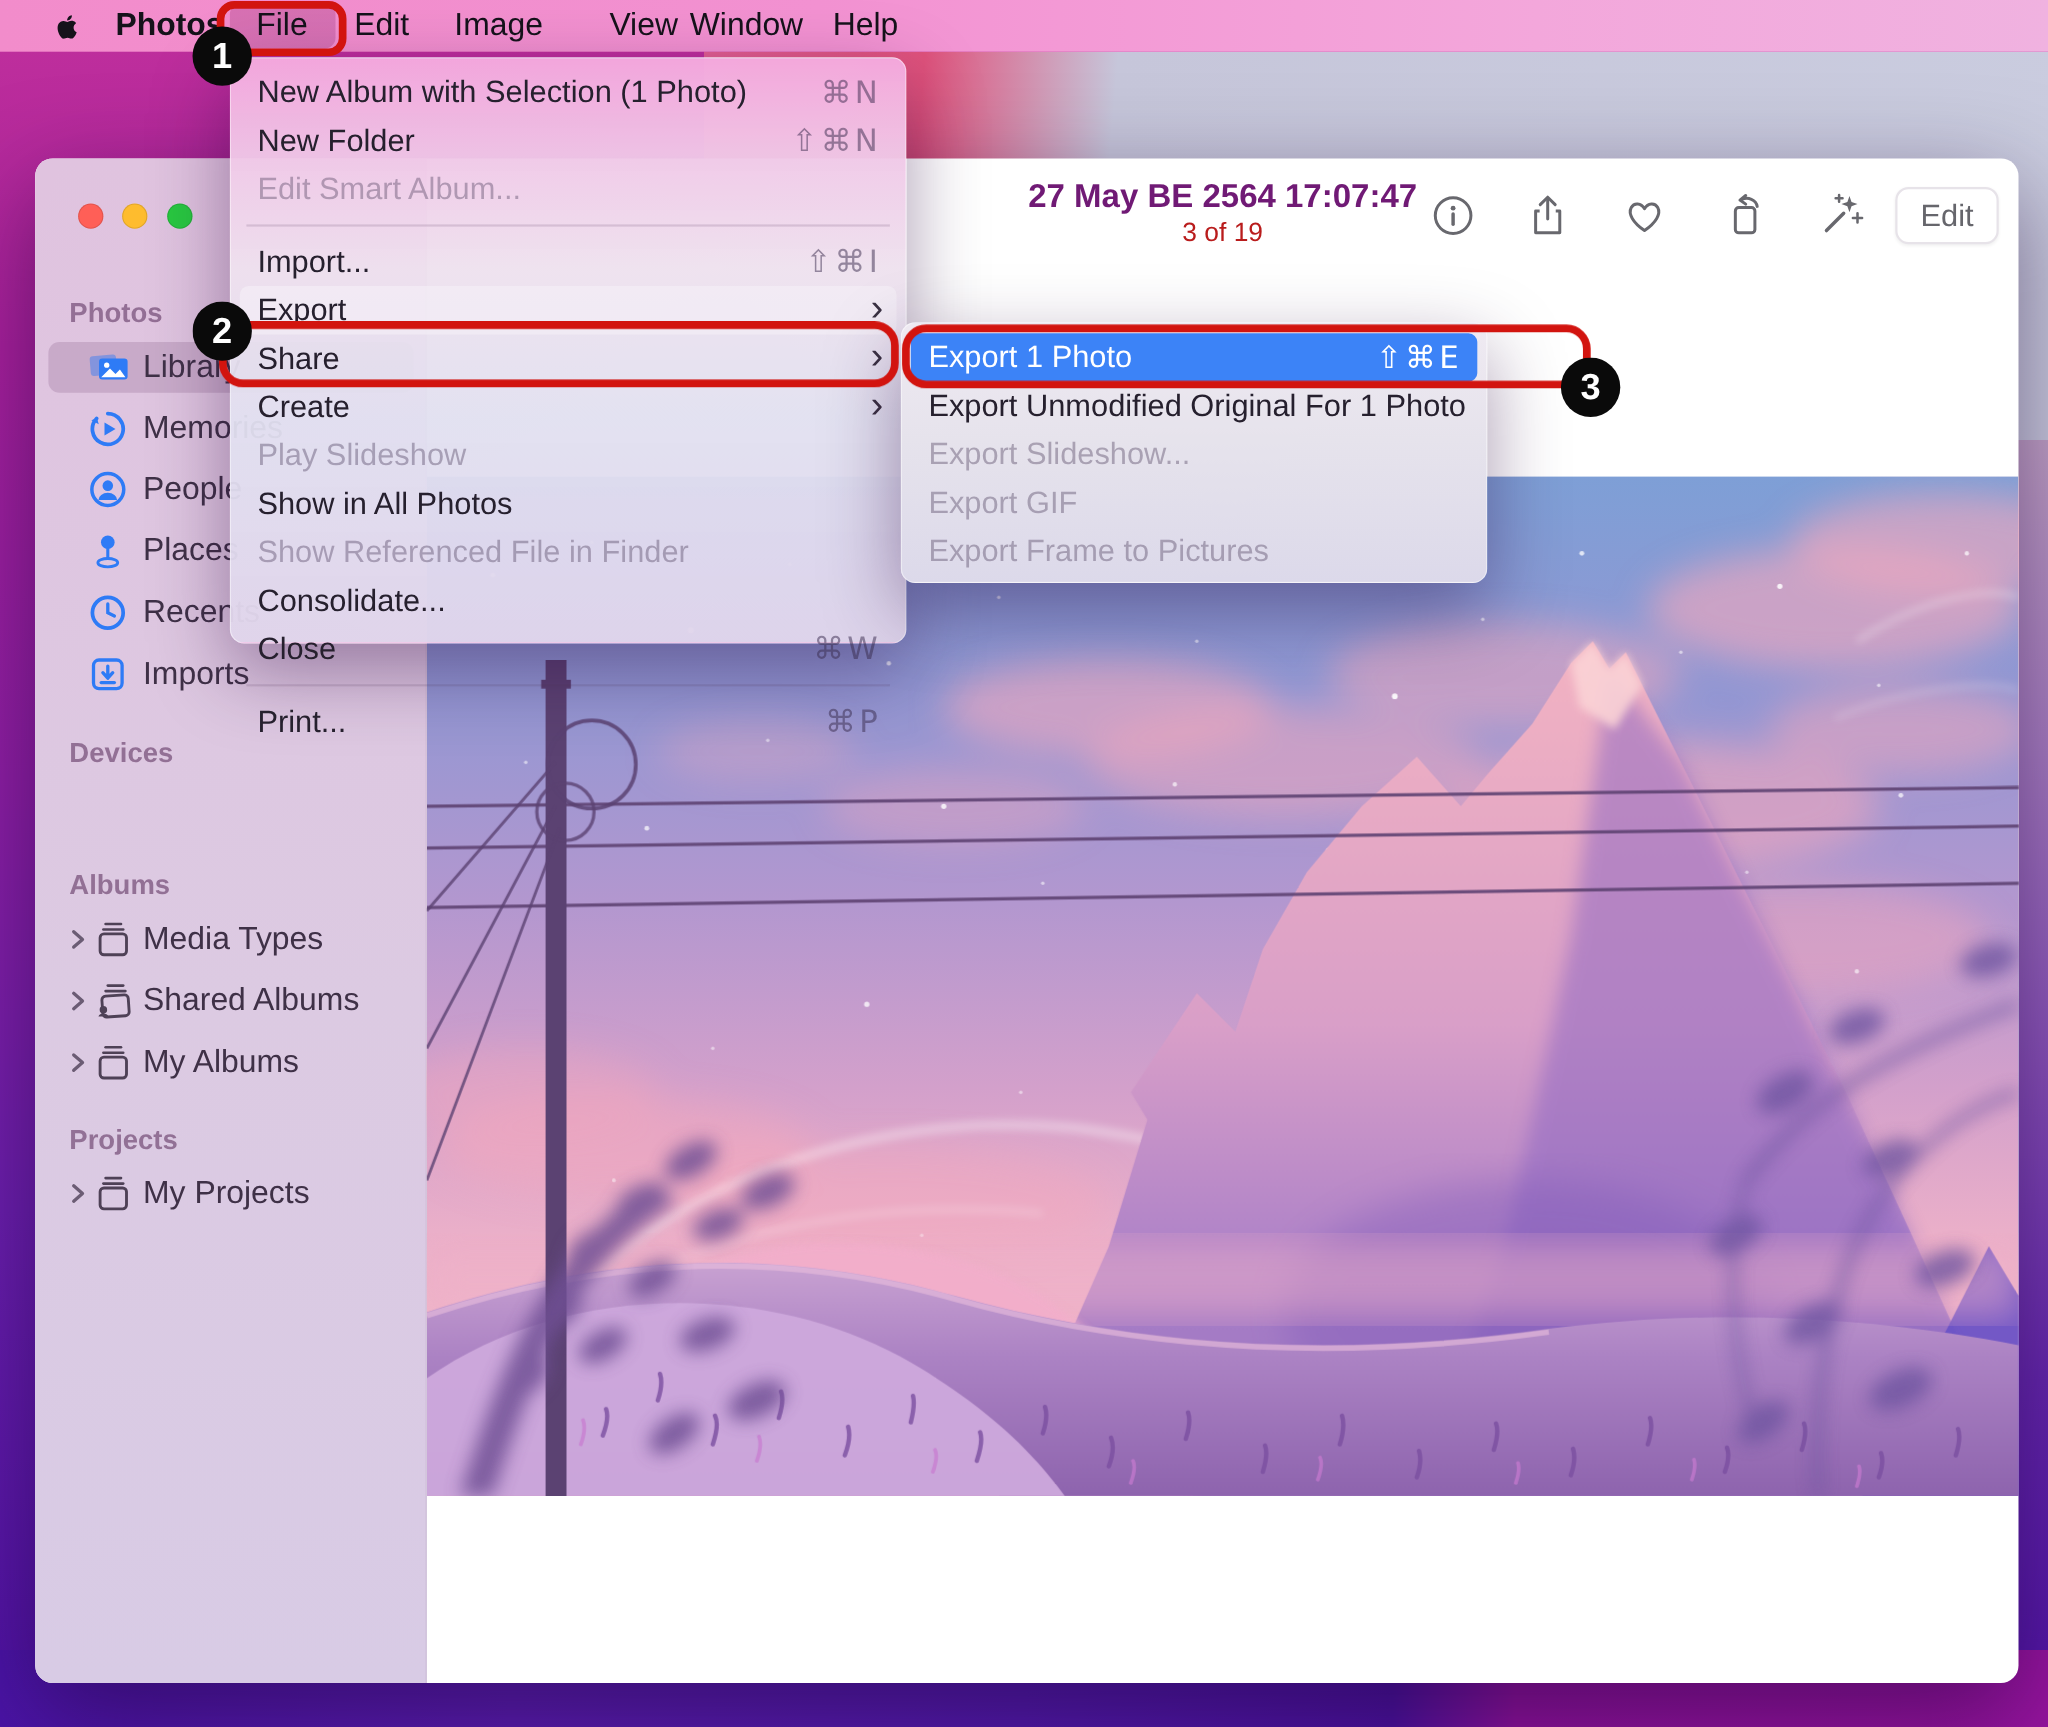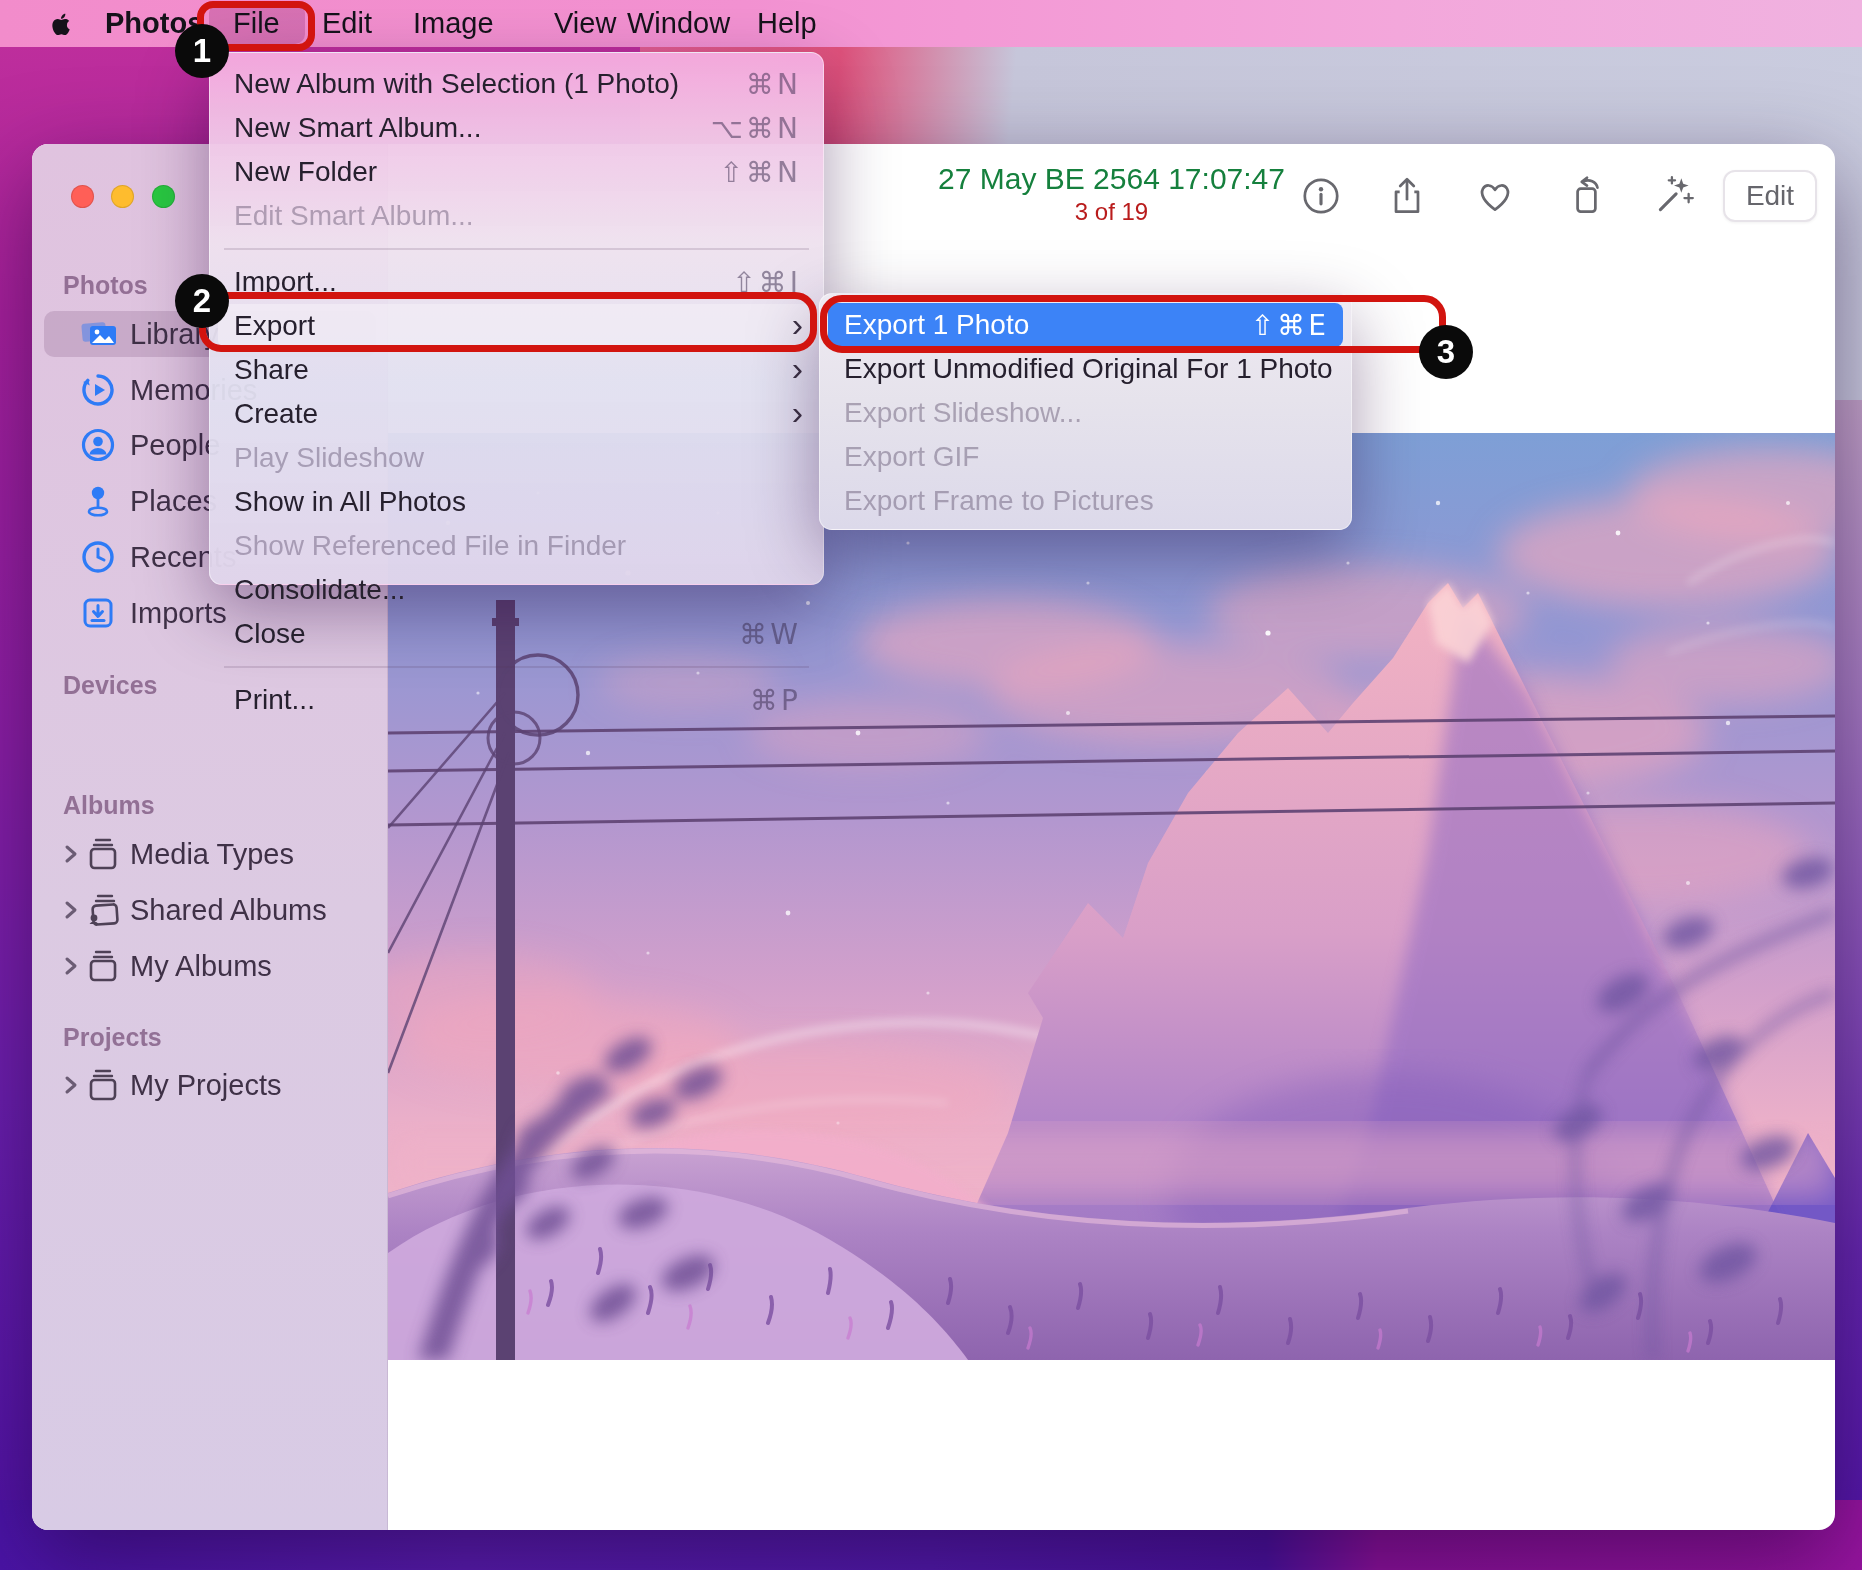--- a/index.html
+++ b/index.html
@@ -46,21 +46,21 @@
     font-size:29px; color:#3f3147; white-space:nowrap; }
   .sb-row .sb-icon { position:absolute; left:49px; top:50%; transform:translateY(-50%); }
   .sb-row .sb-chev { position:absolute; left:28px; top:50%; transform:translateY(-50%); }
   .sb-row.indent .sb-icon { left:53px; }
   .sb-row.indent .sb-label { left:98px; }
   .sb-sel { position:absolute; left:12px; top:167px; width:332px; height:46px; border-radius:10px;
     background:rgba(150,110,150,.30); }
 
   
   .tb-date { position:absolute; left:356px; width:1447px; text-align:center; top:18px;
-    font-size:30px; font-weight:400; color:#15803d; }
+    font-size:30px; font-weight:700; color:#701a75; }
   .tb-count { position:absolute; left:356px; width:1447px; text-align:center; top:54px;
     font-size:24px; color:#b91c1c; }
   .tb-icon { position:absolute; top:29px; width:46px; height:46px; }
   .edit-btn { position:absolute; left:1691px; top:26px; width:94px; height:52px;
     background:#fff; border:2px solid #e7e3e9; border-radius:12px; text-align:center;
     line-height:48px; font-size:28px; color:#66666c; box-shadow:0 1px 3px rgba(0,0,0,.06); }
 
   .photo { position:absolute; left:356px; top:289px; width:1447px; height:927px; overflow:hidden; }
 
   
@@ -444,24 +444,20 @@
   <span class="mitem" style="left:757px">Help</span>
 </div>
 
 <div class="abs menu-panel filemenu">
   <div class="menu-inner">
     <div class="mrow">
       <span class="lbl">New Album with Selection (1 Photo)</span>
       <span class="sc">⌘N</span>
     </div>
     <div class="mrow">
-      <span class="lbl">New Smart Album...</span>
-      <span class="sc">⌥⌘N</span>
-    </div>
-    <div class="mrow">
       <span class="lbl">New Folder</span>
       <span class="sc">⇧⌘N</span>
     </div>
     <div class="mrow disabled">
       <span class="lbl">Edit Smart Album...</span>
     </div>
     <div class="msep"></div>
     <div class="mrow">
       <span class="lbl">Import...</span>
       <span class="sc">⇧⌘I</span>

